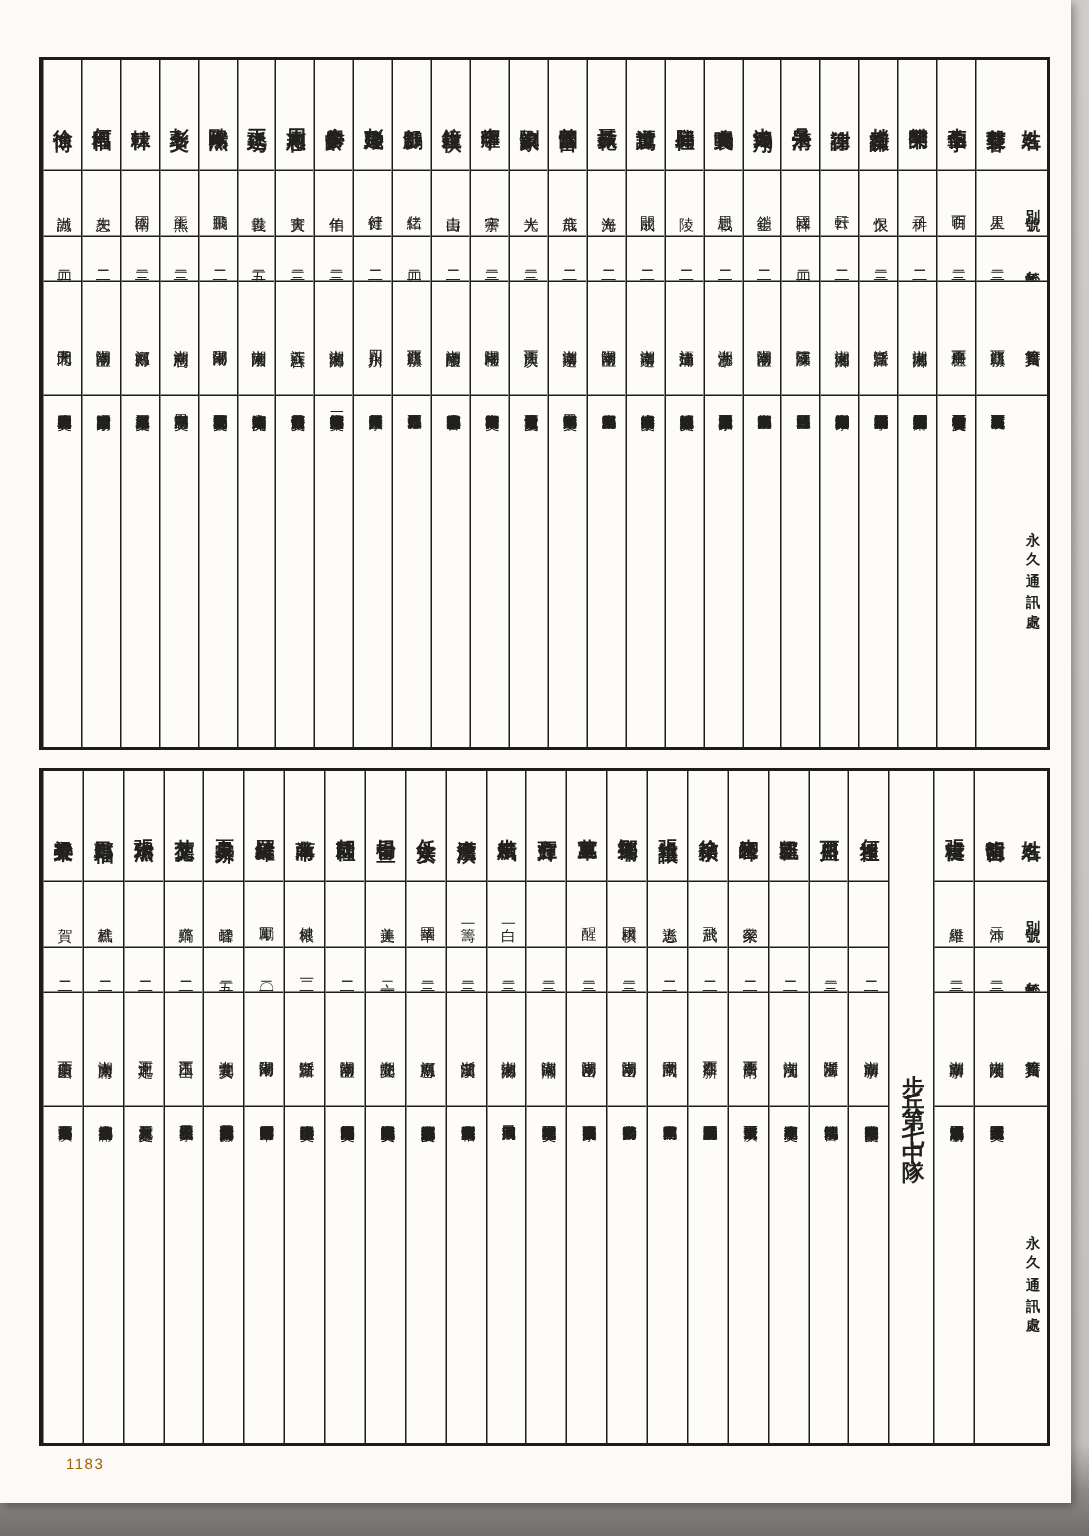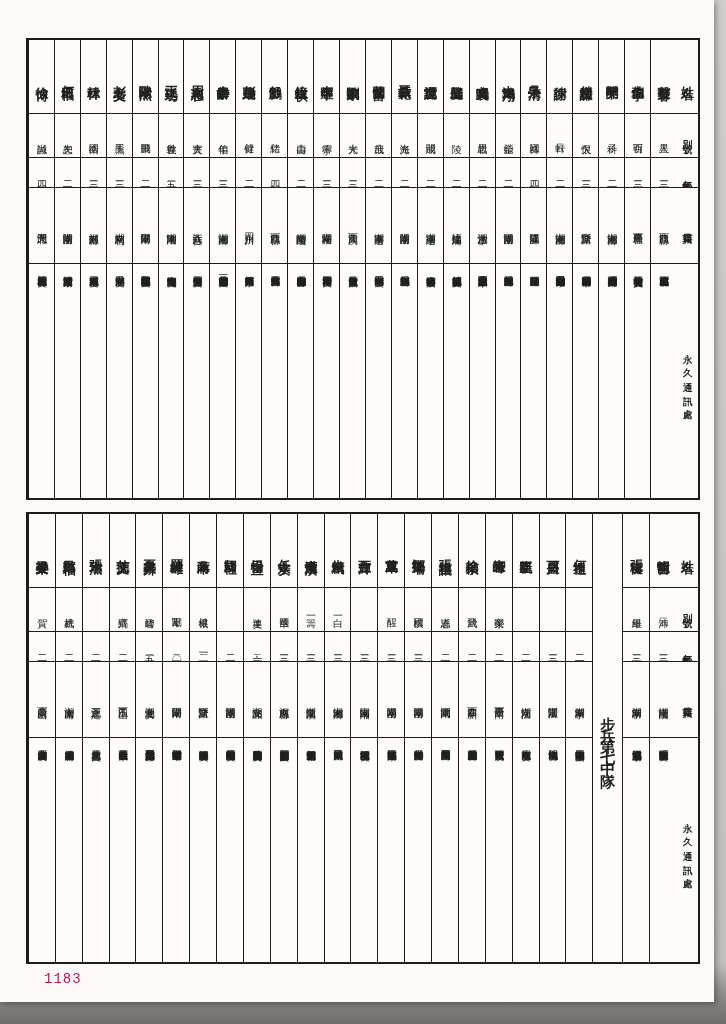--- a/index.html
+++ b/index.html
@@ -46,22 +46,22 @@
   .cell-alias .vtext{font-size:10px;}
   .cell-age .vtext{font-size:10px;}
   .cell-native .vtext{font-size:10px;letter-spacing:0.5px;}
   .cell-addr .vtext{font-size:9.5px;line-height:11.5px;}
   .hdr{font-size:11px;font-weight:bold;letter-spacing:5px;}
   .hdr-addr{letter-spacing:14px;}
   .divider-cell{flex:1 1 auto;border-bottom:none;}
   .divider-cell .vtext{font-size:15px;font-weight:bold;letter-spacing:11px;}
   .page-number{
     position:absolute;left:44px;top:971px;
-    font-size:14px;color:#be185d;letter-spacing:1px;
-    font-family:Liberation Mono, monospace;
+    font-size:10px;color:#a16207;letter-spacing:1px;
+    font-family:Liberation Sans, sans-serif;
   }
 </style>
 </head>
 <body>
 
 <div class="sheet">
 
   <section class="rtable rtable-top" id="table-top">
     <div class="col header-col">
       <div class="cell cell-name">

